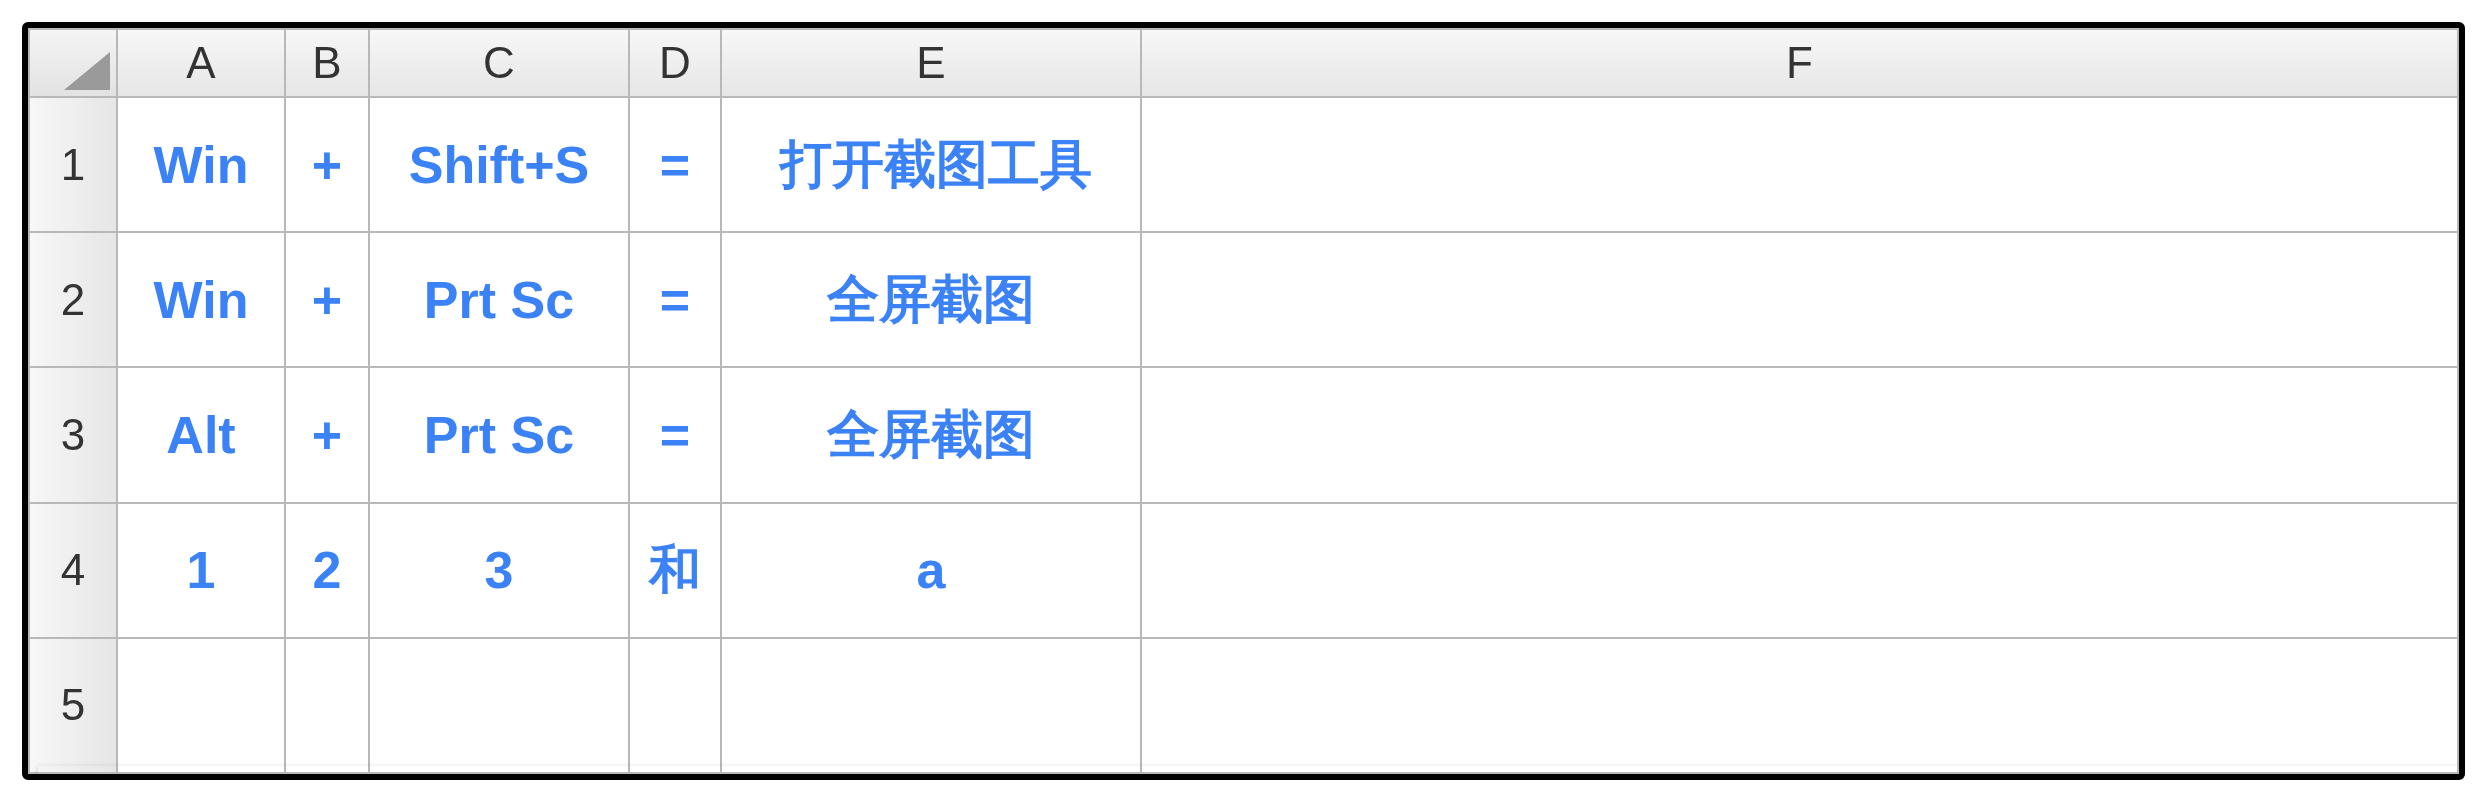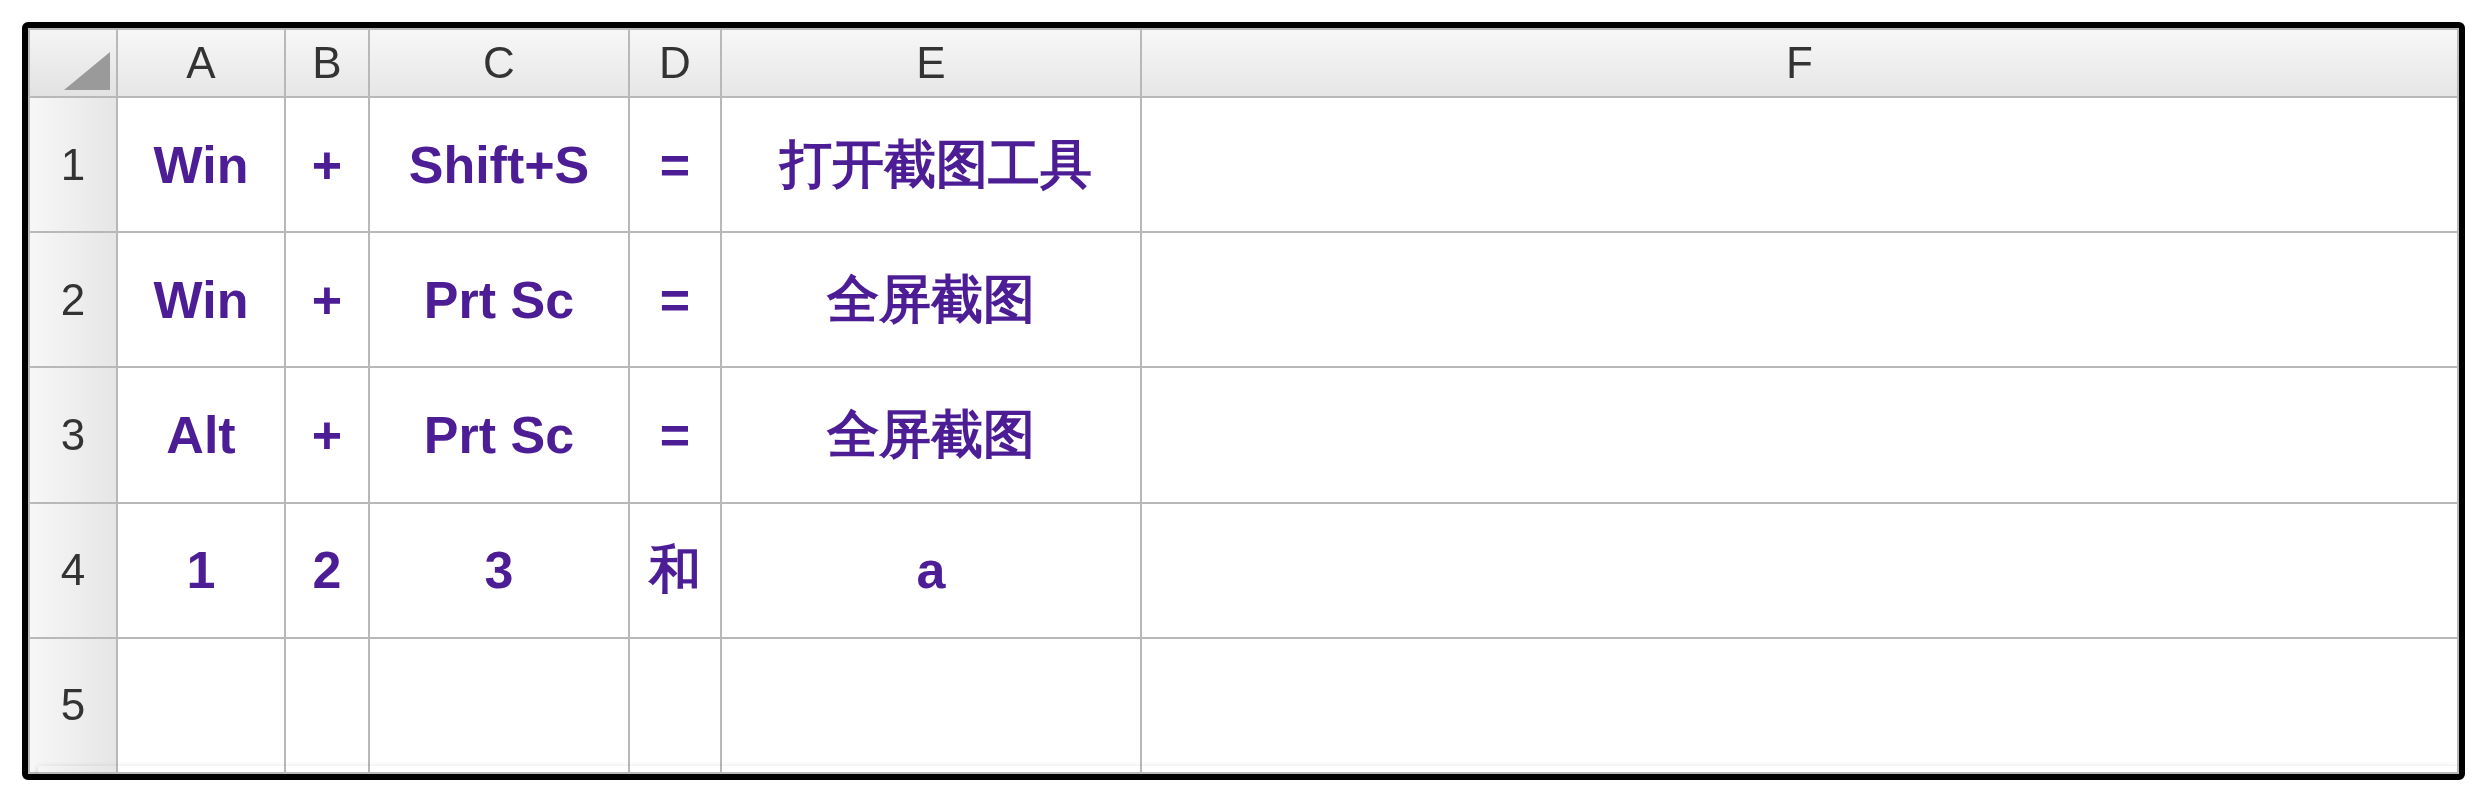--- a/index.html
+++ b/index.html
@@ -68,21 +68,21 @@
     width: 0;
     height: 0;
     border-style: solid;
     border-width: 0 0 38px 46px;
     border-color: transparent transparent #9a9a9a transparent;
   }
   
   table.grid tbody td {
     background: #ffffff;
     font-size: 52px;
-    color: #4c1d95;
+    color: #3b82f6;
     font-weight: 700;
     margin-left: 40px;
   }
   
   col.c-rowhdr { width: 88px; }
   col.c-A { width: 168px; }
   col.c-B { width: 84px; }
   col.c-C { width: 260px; }
   col.c-D { width: 92px; }
   col.c-E { width: 420px; }

